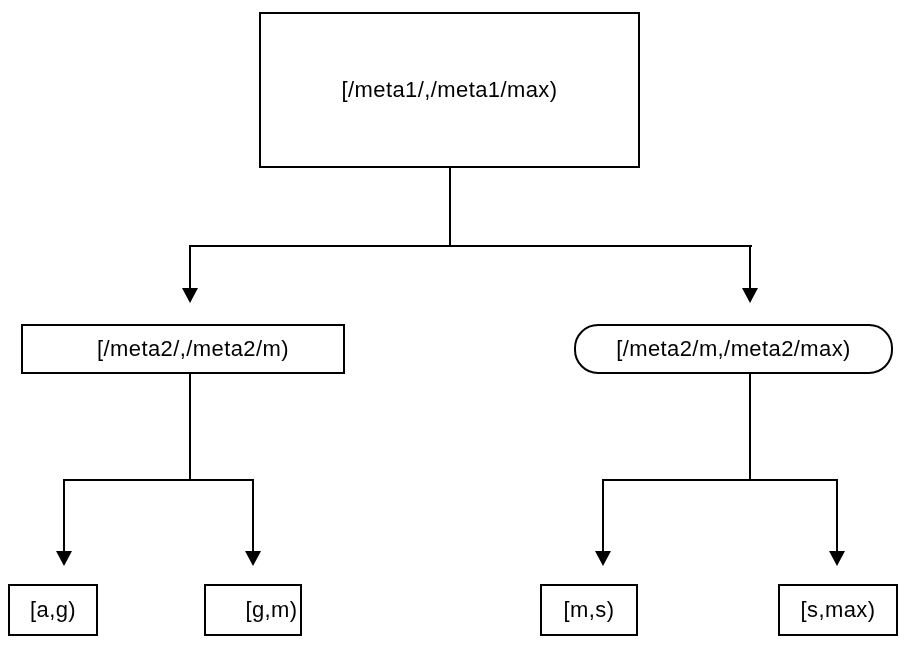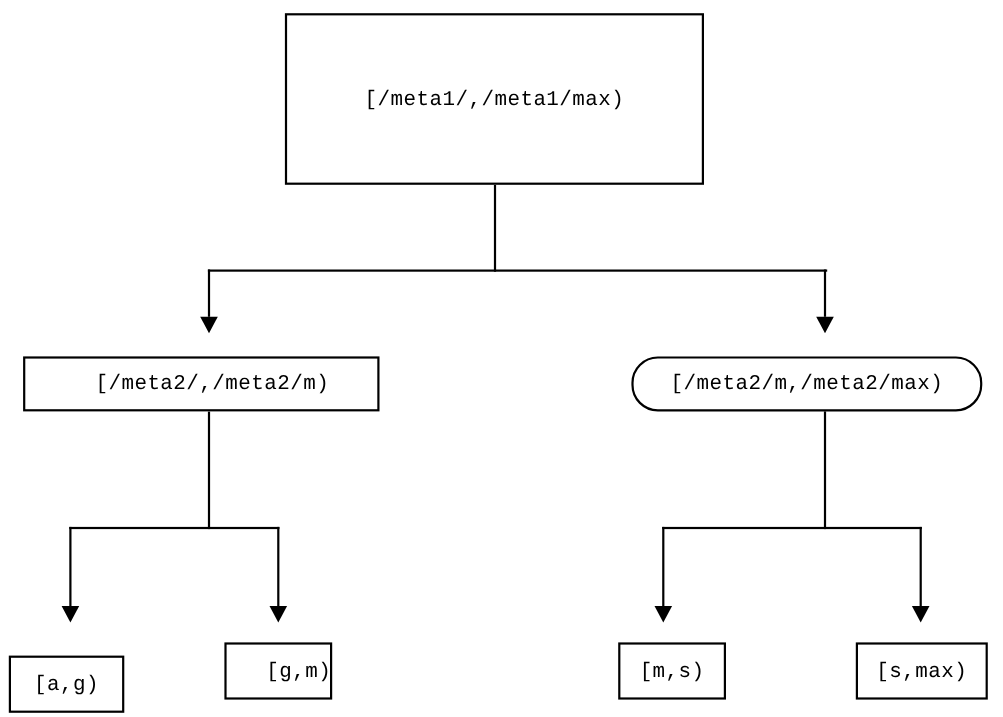--- a/index.html
+++ b/index.html
@@ -22,22 +22,22 @@
     position: absolute;
     box-sizing: border-box;
     border: 2px solid #000000;
     background: #ffffff;
     display: flex;
     align-items: center;
     justify-content: center;
     color: #000000;
   }
   .node-label {
-    font-family: Liberation Mono, monospace;
-    font-size: 19px;
+    font-family: Liberation Sans, sans-serif;
+    font-size: 22px;
     line-height: 1;
     letter-spacing: 0.4px;
     white-space: pre;
     color: #000000;
   }
   
   #node-root {
     left: 259px;
     top: 12px;
     width: 381px;
@@ -54,33 +54,33 @@
   #node-mid-right {
     left: 574px;
     top: 324px;
     width: 319px;
     height: 50px;
     border-radius: 24px;
   }
   
   #node-leaf-ag {
     left: 8px;
-    top: 596px;
-    width: 105px;
+    top: 584px;
+    width: 90px;
     height: 52px;
   }
   #node-leaf-gm {
     left: 204px;
     top: 584px;
     width: 98px;
     height: 52px;
     padding-left: 37px;
   }
   #node-leaf-ms {
-    left: 562px;
+    left: 540px;
     top: 584px;
     width: 98px;
     height: 52px;
   }
   #node-leaf-smax {
     left: 778px;
     top: 584px;
     width: 120px;
     height: 52px;
   }

